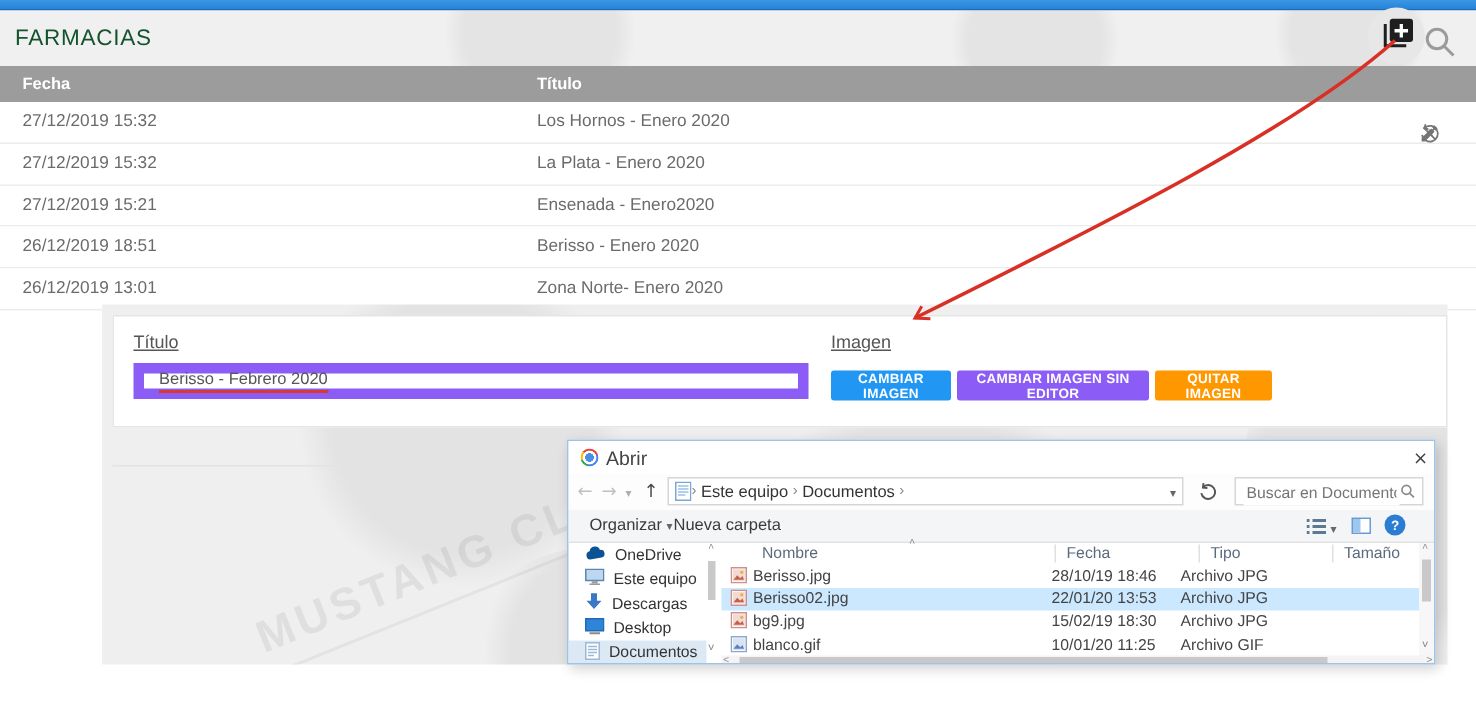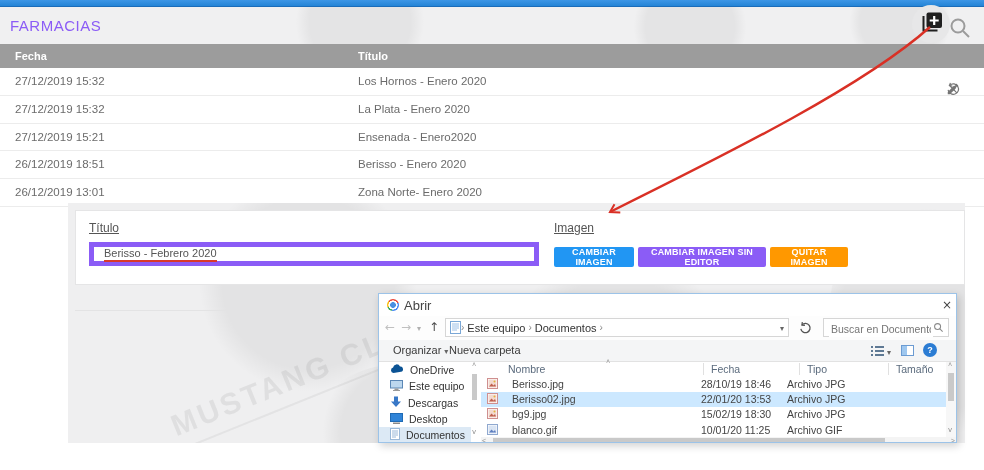--- a/index.html
+++ b/index.html
@@ -5,21 +5,21 @@
   html,body{margin:0;padding:0;background:#fff;}
   .canvas{position:relative;width:984px;height:470px;overflow:hidden;
     font-family:"Liberation Sans","DejaVu Sans",sans-serif;background:#fff;}
   .abs{position:absolute;}
   .glyph{font-family:"DejaVu Sans",sans-serif;}
 
   
   .topbar{left:0;top:0;width:984px;height:6px;
     background:linear-gradient(#3d96e6,#2484d6);border-bottom:1px solid #1a6cba;}
   .app-header{left:0;top:7px;width:984px;height:37px;background:#f0f0f1;overflow:hidden;}
-  .app-title{left:10px;top:10px;font-size:15px;color:#8b5cf6;letter-spacing:.5px;}
+  .app-title{left:10px;top:10px;font-size:15px;color:#14532d;letter-spacing:.5px;}
   .blob{border-radius:50%;background:radial-gradient(circle,rgba(0,0,0,0.05) 0 55%,rgba(0,0,0,0) 70%);}
   .add-circle{left:912px;top:5px;width:38px;height:38px;border-radius:50%;background:#e7e7e8;
     display:flex;align-items:center;justify-content:center;cursor:pointer;}
   .search-btn{left:948px;top:16px;width:24px;height:24px;}
 
   .thead{left:0;top:44px;width:984px;height:24px;background:#9c9c9c;}
   .thead span{position:absolute;top:6px;font-size:11px;font-weight:bold;color:#fff;}
   .trows{left:0;top:68px;width:984px;}
   .trow{position:relative;height:26.8px;background:#fff;border-bottom:1px solid #ececec;
     font-size:11.5px;color:#6b6b6b;}
@@ -29,21 +29,21 @@
   .row-actions .aicon{width:14px;height:14px;cursor:pointer;}
 
   
   .region2{left:68px;top:203px;width:897px;height:240px;background:#efeff0;overflow:hidden;}
   .wm-text{left:95px;top:150px;transform:rotate(-22deg);font-size:30px;font-weight:bold;
     color:rgba(90,90,90,0.10);letter-spacing:3px;white-space:nowrap;
     border-bottom:2px solid rgba(90,90,90,0.08);padding-bottom:6px;}
   .form-panel{left:7px;top:7px;width:888px;height:73px;background:#fff;border:1px solid #e5e5e6;}
   .flabel{position:absolute;top:10px;font-size:12px;color:#555;text-decoration:underline;}
   .titulo-input{position:absolute;left:13px;top:31px;width:450px;height:24px;background:#fff;
-    border:5px solid #8b5cf6;display:flex;align-items:center;padding-left:10px;box-sizing:border-box;
+    border:7px solid #8b5cf6;display:flex;align-items:center;padding-left:10px;box-sizing:border-box;
     font-size:11px;color:#555;cursor:text;}
   .red-underline{border-bottom:2px solid #d93a2b;padding-bottom:1px;}
   .fbtn{position:absolute;top:36px;height:20px;border:none;border-radius:2px;color:#fff;
     font-size:9px;font-weight:bold;letter-spacing:.2px;display:flex;align-items:center;
     justify-content:center;cursor:pointer;font-family:inherit;}
   .hline2{left:7px;top:107px;width:888px;height:1px;background:#e3e3e4;}
 
   
   .dialog{left:378px;top:293px;width:579px;height:150px;background:#fff;
     border:1px solid #9cc3e8;box-shadow:2px 3px 8px rgba(0,0,0,0.18);box-sizing:border-box;
@@ -80,21 +80,21 @@
   .scroll-glyph{position:absolute;font-size:7px;color:#8a8a8a;font-family:"Liberation Mono",monospace;}
   .thumb{position:absolute;background:#c9c9c9;}
 
   .flist{left:102px;top:68px;width:465px;}
   .fcolhead{position:relative;height:15px;font-size:10.5px;color:#5b6b7d;cursor:pointer;}
   .fcolhead span{position:absolute;top:1px;margin-left:20px;}
   .colsep{position:absolute;top:1px;width:1px;height:12px;background:#e0e0e0;}
   .frow{position:relative;height:15.2px;font-size:10.5px;color:#444;cursor:pointer;}
   .frow.sel{background:#cce8ff;}
   .frow span{position:absolute;top:1px;white-space:nowrap;}
-  .fc-name{left:31px;} .fc-date{left:220px;} .fc-type{left:306px;}
+  .fc-name{left:21px;} .fc-date{left:220px;} .fc-type{left:306px;}
   .fc-size{left:395px;width:180px;text-align:right;}
   .fico{position:absolute;left:6px;top:2px;}
   .vscroll{left:567px;top:68px;width:10px;height:76px;background:#f7f7f7;z-index:5;}
   .hscroll{left:102px;top:143px;width:475px;height:7px;background:#f4f4f4;z-index:6;}
 
   .arrow-svg{left:0;top:0;width:984px;height:470px;pointer-events:none;z-index:50;}
 </style>
 </head>
 <body>
 

